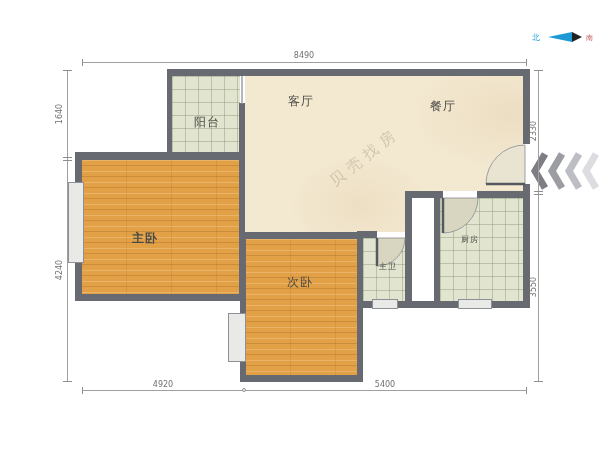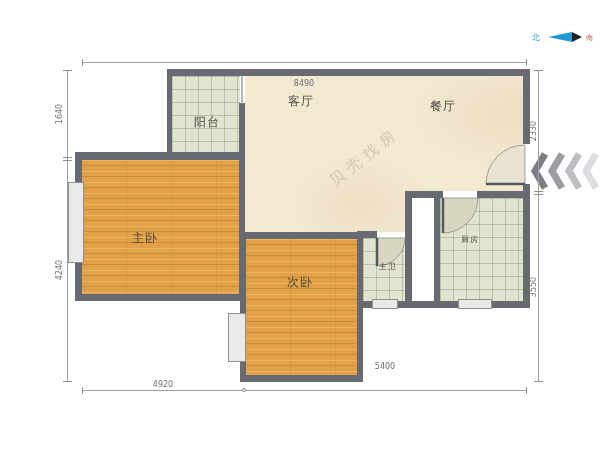--- a/index.html
+++ b/index.html
@@ -111,36 +111,36 @@
   </svg>
 
   <span class="compass-label-n" style="left:532px;top:32px;">北</span>
   <span class="compass-label-s" style="left:586px;top:33px;">南</span>
 
   <div class="watermark" style="left:365px;top:157px;">贝壳找房</div>
 
   <div class="room-label" style="left:207px;top:122px;">阳台</div>
   <div class="room-label" style="left:301px;top:101px;">客厅</div>
   <div class="room-label" style="left:443px;top:106px;">餐厅</div>
-  <div class="room-label" style="left:145px;top:238px;">主卧</div>
+  <div class="room-label" style="left:145px;top:238px;font-weight:bold;">主卧</div>
   <div class="room-label" style="left:300px;top:282px;">次卧</div>
   <div class="room-label" style="left:388px;top:266px;font-size:8px;">主卫</div>
   <div class="room-label" style="left:470px;top:239px;font-size:8px;">厨房</div>
 
   <div class="dim-h" style="left:82px;top:62px;width:445px;"></div>
   <div class="tick-v" style="left:82px;top:59px;"></div>
   <div class="tick-v" style="left:526px;top:59px;"></div>
-  <div class="dim-label" style="left:304px;top:55px;margin-top:28px;">8490</div>
+  <div class="dim-label" style="left:304px;top:55px;">8490</div>
 
   <div class="dim-h" style="left:82px;top:390px;width:445px;"></div>
   <div class="tick-v" style="left:82px;top:387px;"></div>
   <div class="joint-dot" style="left:242px;top:388px;"></div>
   <div class="tick-v" style="left:526px;top:387px;"></div>
   <div class="dim-label" style="left:163px;top:384px;">4920</div>
-  <div class="dim-label" style="left:385px;top:366px;">5400</div>
+  <div class="dim-label" style="left:385px;top:384px;">5400</div>
 
   <div class="dim-v" style="left:67px;top:70px;height:312px;"></div>
   <div class="tick-h" style="left:63px;top:70px;"></div>
   <div class="tick-h" style="left:63px;top:157px;"></div>
   <div class="tick-h" style="left:63px;top:160px;"></div>
   <div class="tick-h" style="left:63px;top:381px;"></div>
   <div class="dim-label rot" style="left:59px;top:114px;">1640</div>
   <div class="dim-label rot" style="left:59px;top:270px;">4240</div>
 
   <div class="dim-v" style="left:538px;top:70px;height:312px;"></div>

